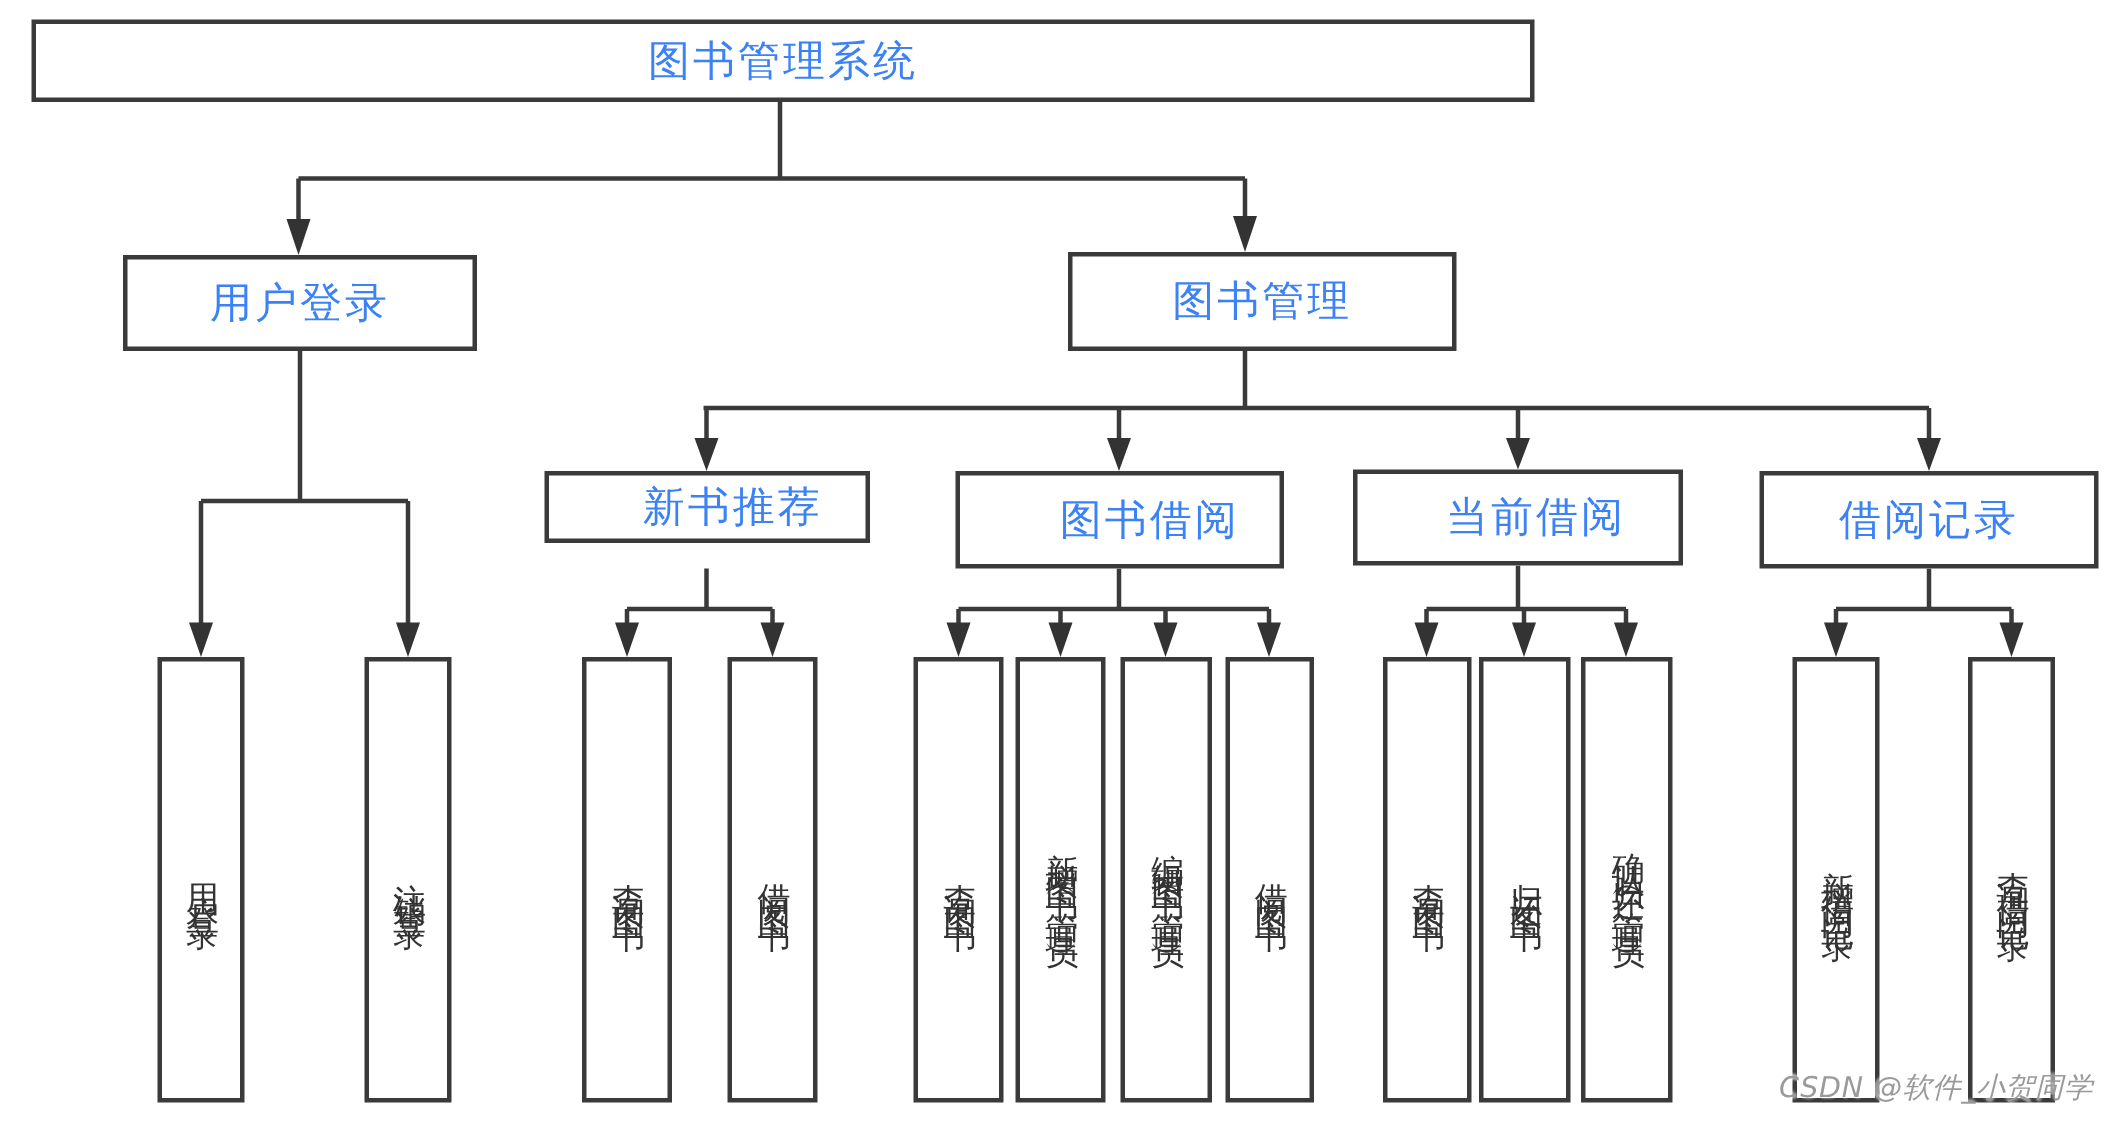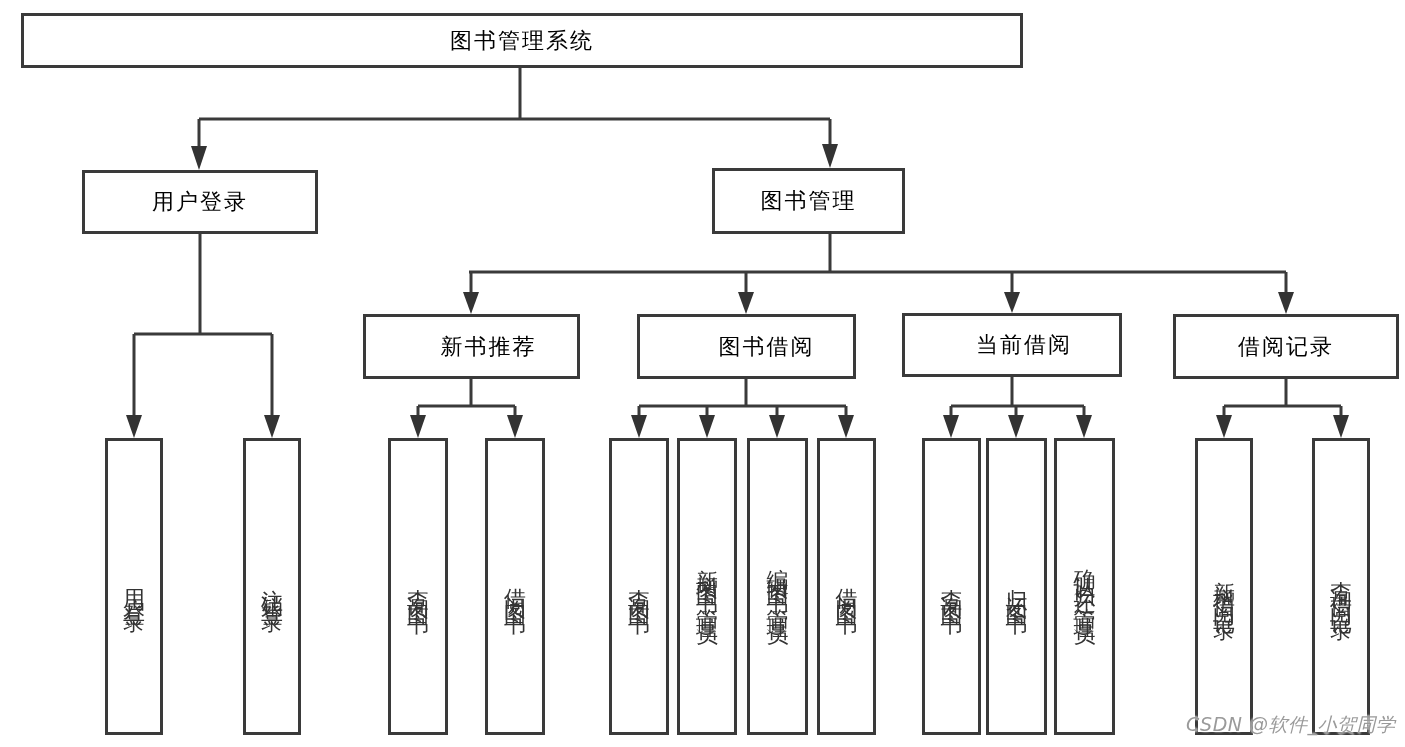--- a/index.html
+++ b/index.html
@@ -18,23 +18,23 @@
     z-index:1;
   }
   .hbox{
     position:absolute;
     box-sizing:border-box;
     border:3px solid #3a3a3a;
     background:#ffffff;
     display:flex;
     align-items:center;
     justify-content:center;
-    font-size:22px;
+    font-size:28px;
     letter-spacing:2px;
-    color:#000000;
+    color:#3b82f6;
     z-index:2;
     white-space:nowrap;
   }
   .leaf{
     position:absolute;
     top:438px;
     height:297px;
     box-sizing:border-box;
     border:3px solid #3a3a3a;
     background:#ffffff;
@@ -49,23 +49,23 @@
     font-size:22px;
     letter-spacing:8px;
     line-height:1;
     color:#333333;
     white-space:nowrap;
   }
   
   #root-box{left:21px;top:13px;width:1002px;height:55px;}
   
   #box-user-login{left:82px;top:170px;width:236px;height:64px;}
-  #box-book-mgmt{left:712px;top:168px;width:193px;height:66px;}
+  #box-book-mgmt{left:712px;top:168px;width:259px;height:66px;}
   
-  #box-new-book{left:363px;top:314px;width:217px;height:65px;padding-left:34px;}
+  #box-new-book{left:363px;top:314px;width:217px;height:48px;padding-left:34px;}
   #box-book-borrow{left:637px;top:314px;width:219px;height:65px;padding-left:40px;}
   #box-current-borrow{left:902px;top:313px;width:220px;height:64px;padding-left:24px;}
   #box-borrow-record{left:1173px;top:314px;width:226px;height:65px;}
   
   #leaf-u1{left:105px;width:58px;}
   #leaf-u2{left:243px;width:58px;}
   #leaf-n1{left:388px;width:60px;}
   #leaf-n2{left:485px;width:60px;}
   #leaf-b1{left:609px;width:60px;}
   #leaf-b2{left:677px;width:60px;}

